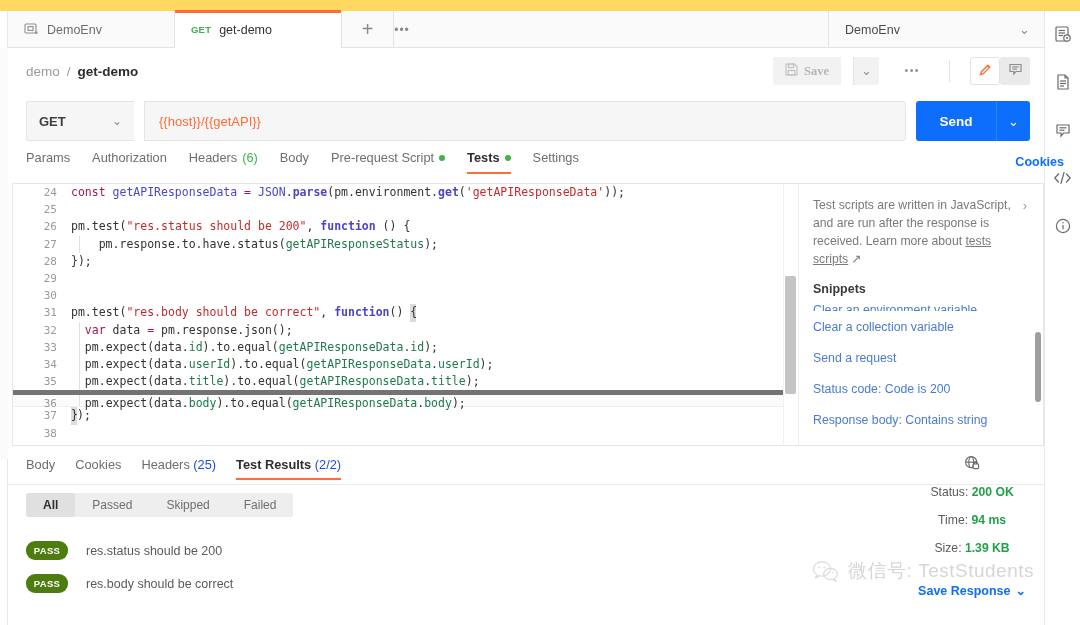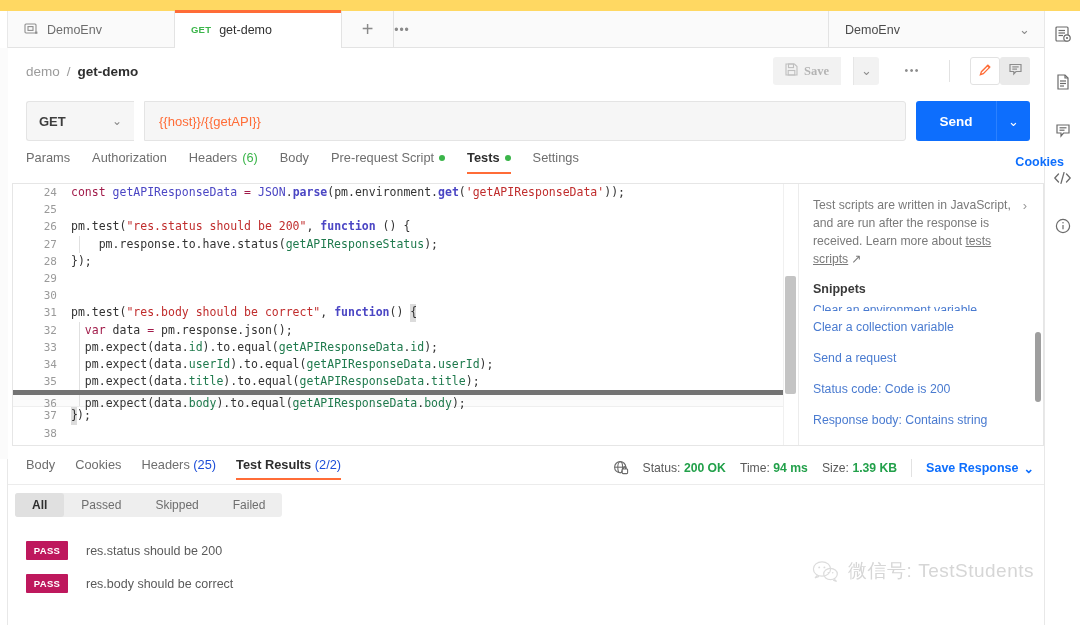--- a/index.html
+++ b/index.html
@@ -114,28 +114,28 @@
   .resptab { position:relative; font-size:12.8px; color:#6e6e6e; margin-right:20px; padding-bottom:8px; cursor:pointer; }
   .resptab.active { color:#2e2e2e; font-weight:bold; }
   .resptab.active::after { content:""; position:absolute; left:0; right:0; bottom:0; height:2px; background:#ff6c37; }
   .resptab .cnt { color:#1d4ed8; font-weight:normal; }
   .status-group { position:absolute; right:10px; display:flex; align-items:center; gap:14px; font-size:12.2px; color:#5a5a5a; }
   .status-group .val { color:#22a04a; font-weight:bold; }
   .status-group .sep { width:1px; height:18px; background:#e2e2e2; }
   .save-resp { color:#0d6efd; font-weight:bold; font-size:12.5px; cursor:pointer; display:flex; align-items:center; gap:5px; }
   .sep-line { position:absolute; left:8px; top:484px; right:36px; height:1px; background:#ececec; }
 
-  .filters { position:absolute; left:15px; top:493px; height:24px; background:#eeeeee; border-radius:3px; display:flex; padding:0; }
+  .filters { position:absolute; left:26px; top:493px; height:24px; background:#eeeeee; border-radius:3px; display:flex; padding:0; }
   .filter { height:24px; padding:0 17px; display:flex; align-items:center; font-size:12px; color:#6e6e6e; cursor:pointer; border-radius:3px; }
   .filter.active { background:#e0e0e0; color:#2e2e2e; font-weight:bold; }
 
   .results { position:absolute; left:26px; top:534px; right:60px; }
   .result-row { display:flex; align-items:center; gap:18px; height:33px; }
-  .pass-badge { width:42px; height:19px; background:#be185d; color:#fff; font-size:9.5px; font-weight:bold; letter-spacing:.3px;
-                display:flex; align-items:center; justify-content:center; border-radius:1px;text-align:right; }
+  .pass-badge { width:42px; height:19px; background:#4d7c0f; color:#fff; font-size:9.5px; font-weight:bold; letter-spacing:.3px;
+                display:flex; align-items:center; justify-content:center; border-radius:9px;text-align:right; }
   .result-txt { font-size:12.5px; color:#5a5a5a; }
 
   
   .watermark { position:absolute; right:46px; bottom:22px; display:flex; align-items:center; gap:9px;
                color:#d6d6d6; font-size:19px; letter-spacing:.5px; pointer-events:none; user-select:none; }
   .wm-icon { width:27px; height:23px; }
 </style>
 </head>
 <body>
 
@@ -336,21 +336,21 @@
       </div>
     </div>
   </div>
 
   <div class="respbar" id="resptabs">
       <div class="resptab"><span>Body</span></div>
       <div class="resptab"><span>Cookies</span></div>
       <div class="resptab"><span>Headers</span><span class="cnt"> (25)</span></div>
       <div class="resptab active"><span>Test Results</span><span class="cnt"> (2/2)</span></div>
     </div>
-  <div class="status-group" style="top:455px;position:absolute;right:46px;height:26px;">
+  <div class="status-group" style="top:455px;position:absolute;right:54px;height:26px;flex-direction:column;">
     <span style="display:flex;">
       <svg width="16" height="16" viewBox="0 0 16 16" fill="none" stroke="#6b6b6b" stroke-width="1.1">
         <circle cx="7.2" cy="7.2" r="5.6"></circle>
           <ellipse cx="7.2" cy="7.2" rx="2.4" ry="5.6"></ellipse>
           <line x1="1.7" y1="7.2" x2="12.7" y2="7.2"></line>
         <rect x="9.2" y="9" width="5.4" height="4.6" rx="0.8" fill="#fff"></rect>
           <path d="M10.6 9v-1.1a1.3 1.3 0 0 1 2.6 0V9"></path>
       </svg>
     </span>
     <span><span>Status:</span> <span class="val">200 OK</span></span>

